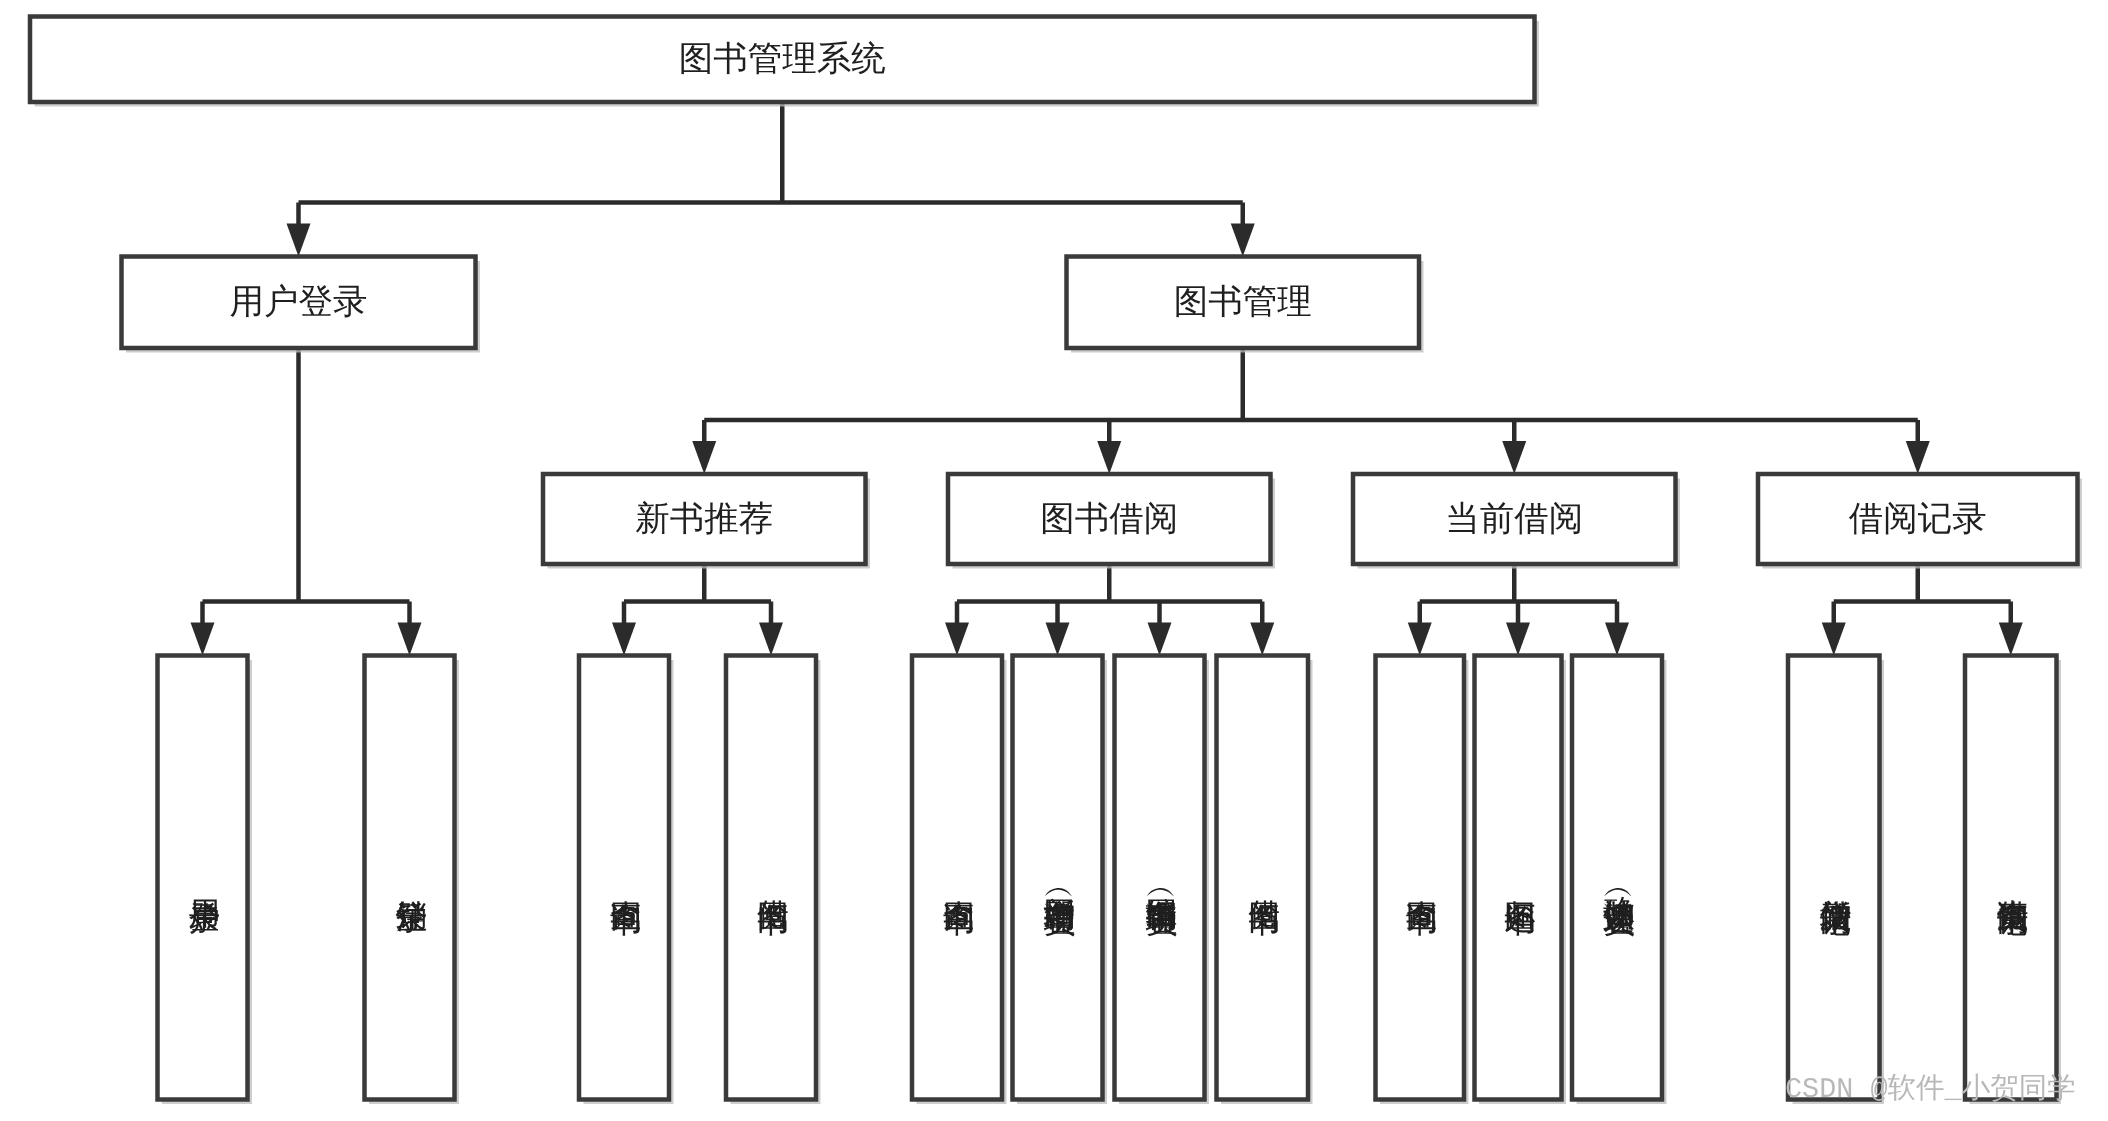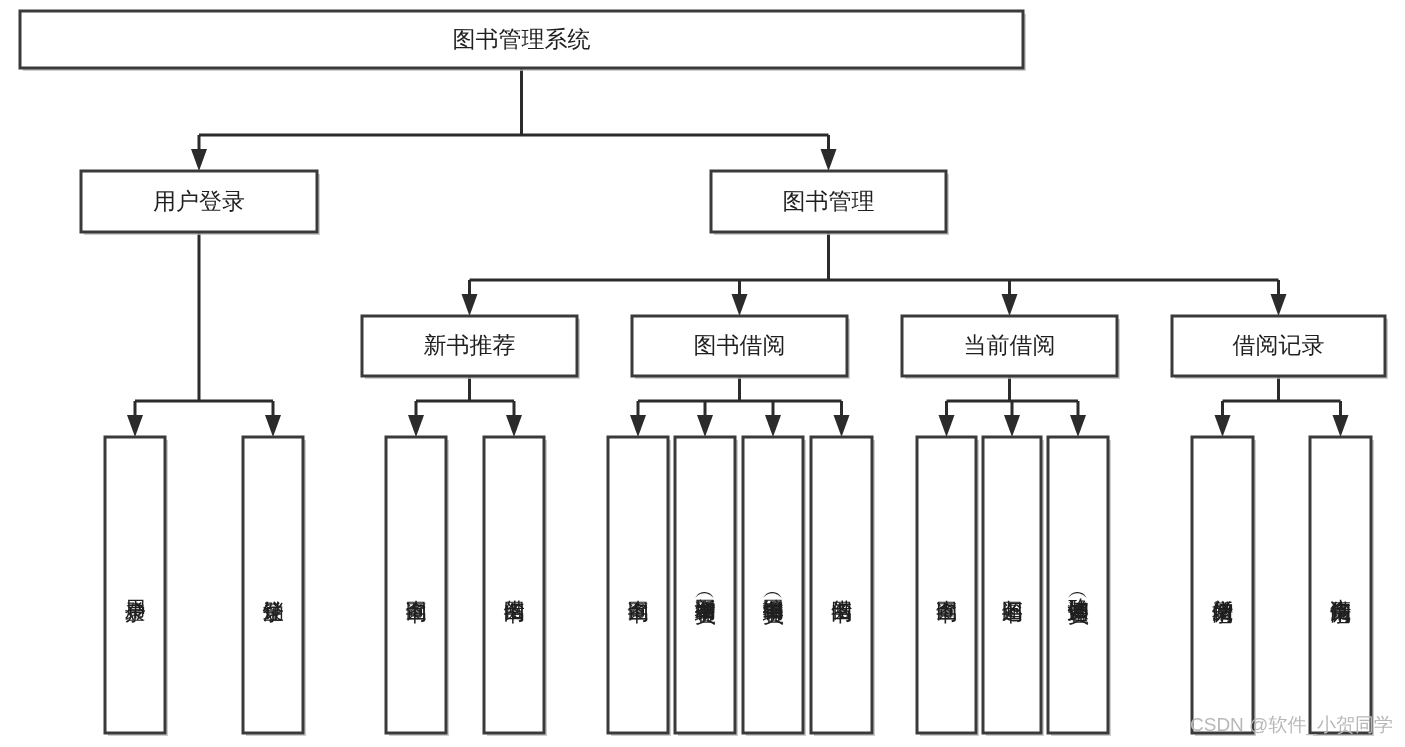--- a/index.html
+++ b/index.html
@@ -65,21 +65,21 @@
     line-height: 1.08;
     writing-mode: vertical-rl;
     text-orientation: upright;
     letter-spacing: 1px;
     white-space: nowrap;
     pointer-events: none;
     user-select: none;
   }
   .watermark {
     position: absolute;
-    font-family: Liberation Sans, sans-serif;
+    font-family: Liberation Mono, monospace;
     font-size: 19px;
     color: #b8b8b8;
     white-space: nowrap;
     left: 1190px;
     top: 712px;
   }
 </style>
 </head>
 <body>
 

